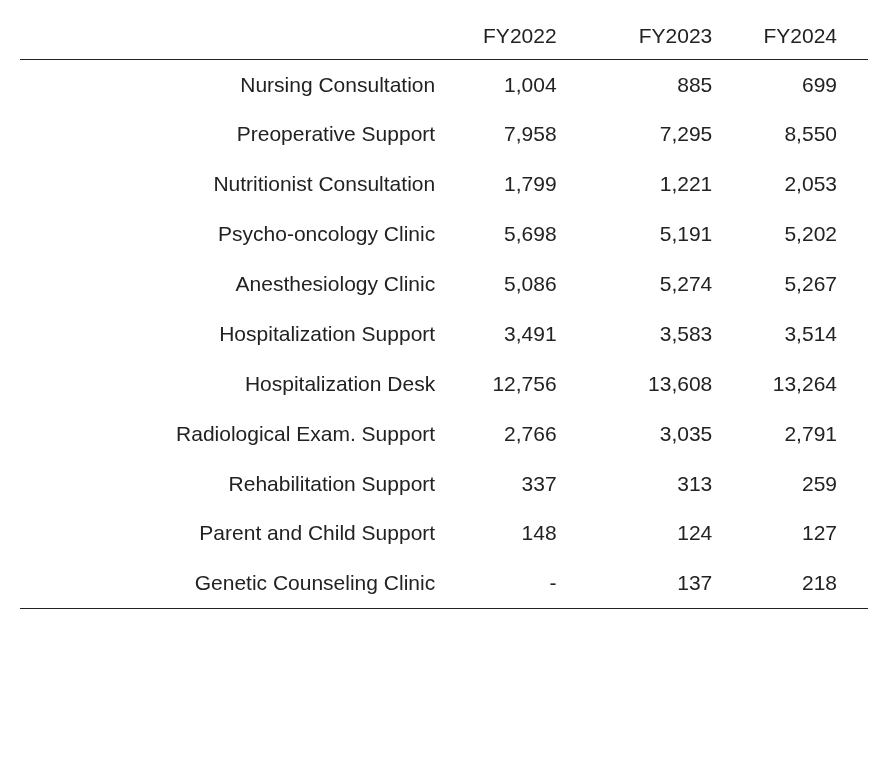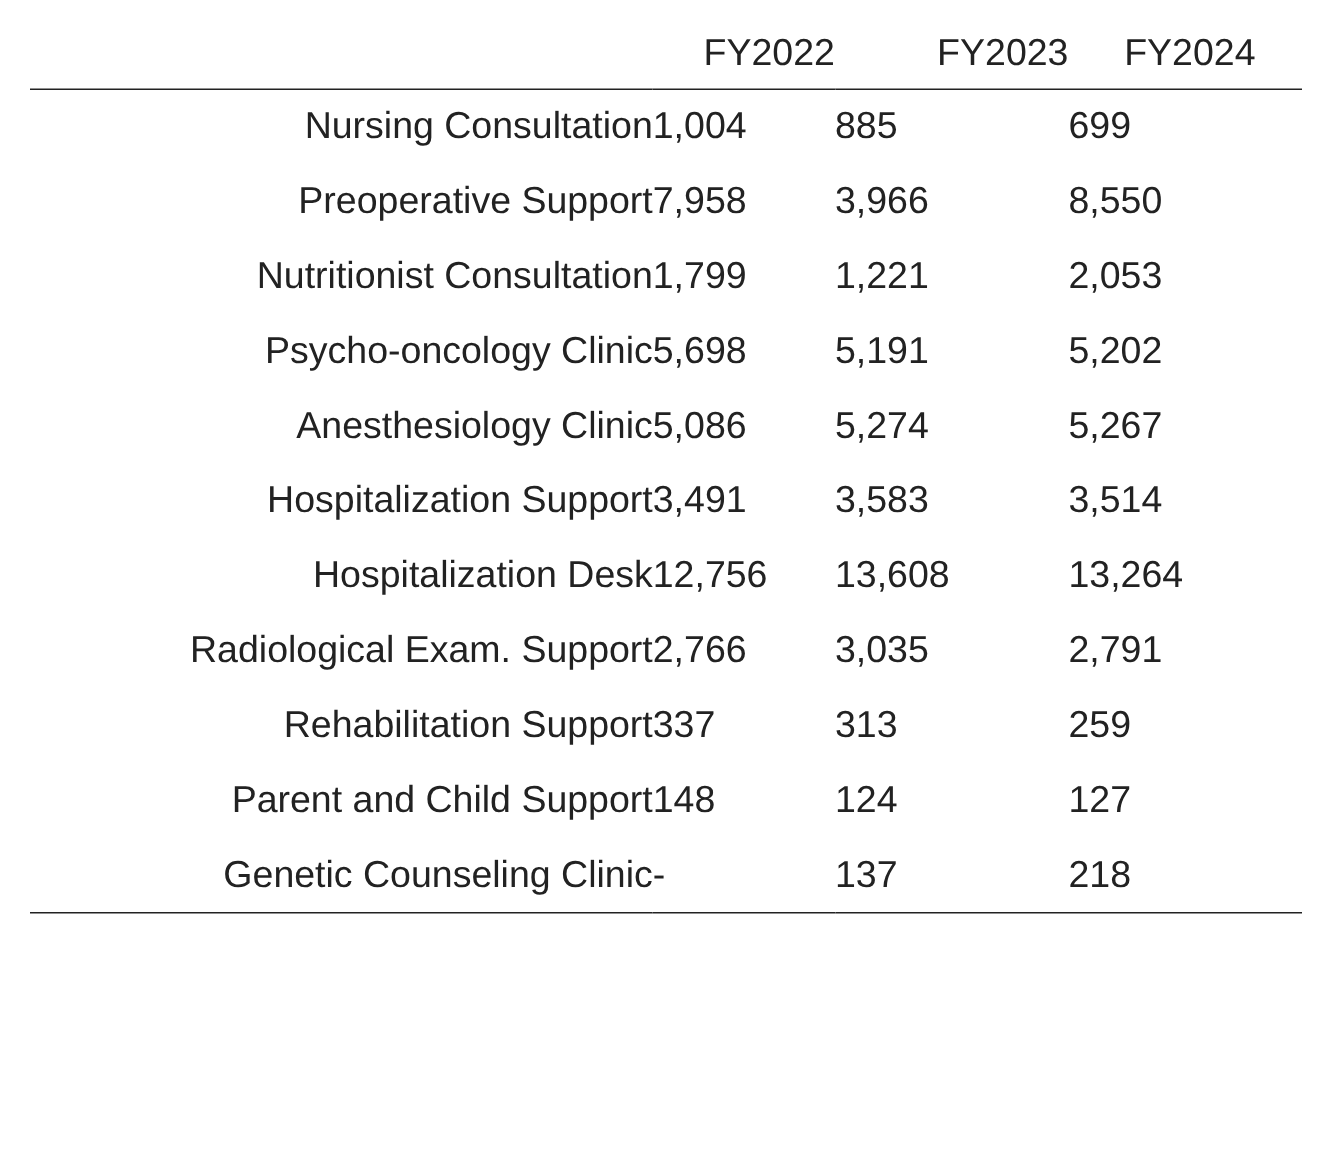--- a/index.html
+++ b/index.html
@@ -17,21 +17,21 @@
     }
     .table-wrap {
       position: absolute;
       left: 20px;
       top: 12px;
       width: 848px;
     }
     table {
       width: 100%;
       border-collapse: collapse;
-      font-size: 25px;
+      font-size: 21px;
     }
     thead th {
       font-weight: normal;
       text-align: right;
       height: 47px;
       padding: 0;
       vertical-align: middle;
       border-bottom: 1.5px solid #222222;
     }
     tbody tr {
@@ -47,21 +47,21 @@
     }
     td.label {
       text-align: right;
       padding-left: 11px;
     }
     .col-label { width: 400px; }
     .col-y1 { width: 117px; }
     .col-y2 { width: 150px; }
     .col-y3 { width: 150px; }
     th.c1, td.c1 { padding-right: 0; }
-    td.num { }
+    td.num { text-align: right; }
     .c3 { padding-right: 31px !important; }
     td.c3.wide { padding-right: 10px !important; }
   </style>
 </head>
 <body>
 
 <div class="table-wrap">
   <table>
     <colgroup>
       <col class="col-label">
@@ -80,21 +80,21 @@
     <tbody>
       <tr>
         <td class="label">Nursing Consultation</td>
         <td class="num c1">1,004</td>
         <td class="num c2">885</td>
         <td class="num c3">699</td>
       </tr>
       <tr>
         <td class="label">Preoperative Support</td>
         <td class="num c1">7,958</td>
-        <td class="num c2">3,966</td>
+        <td class="num c2">7,295</td>
         <td class="num c3">8,550</td>
       </tr>
       <tr>
         <td class="label">Nutritionist Consultation</td>
         <td class="num c1">1,799</td>
         <td class="num c2">1,221</td>
         <td class="num c3">2,053</td>
       </tr>
       <tr>
         <td class="label">Psycho-oncology Clinic</td>

